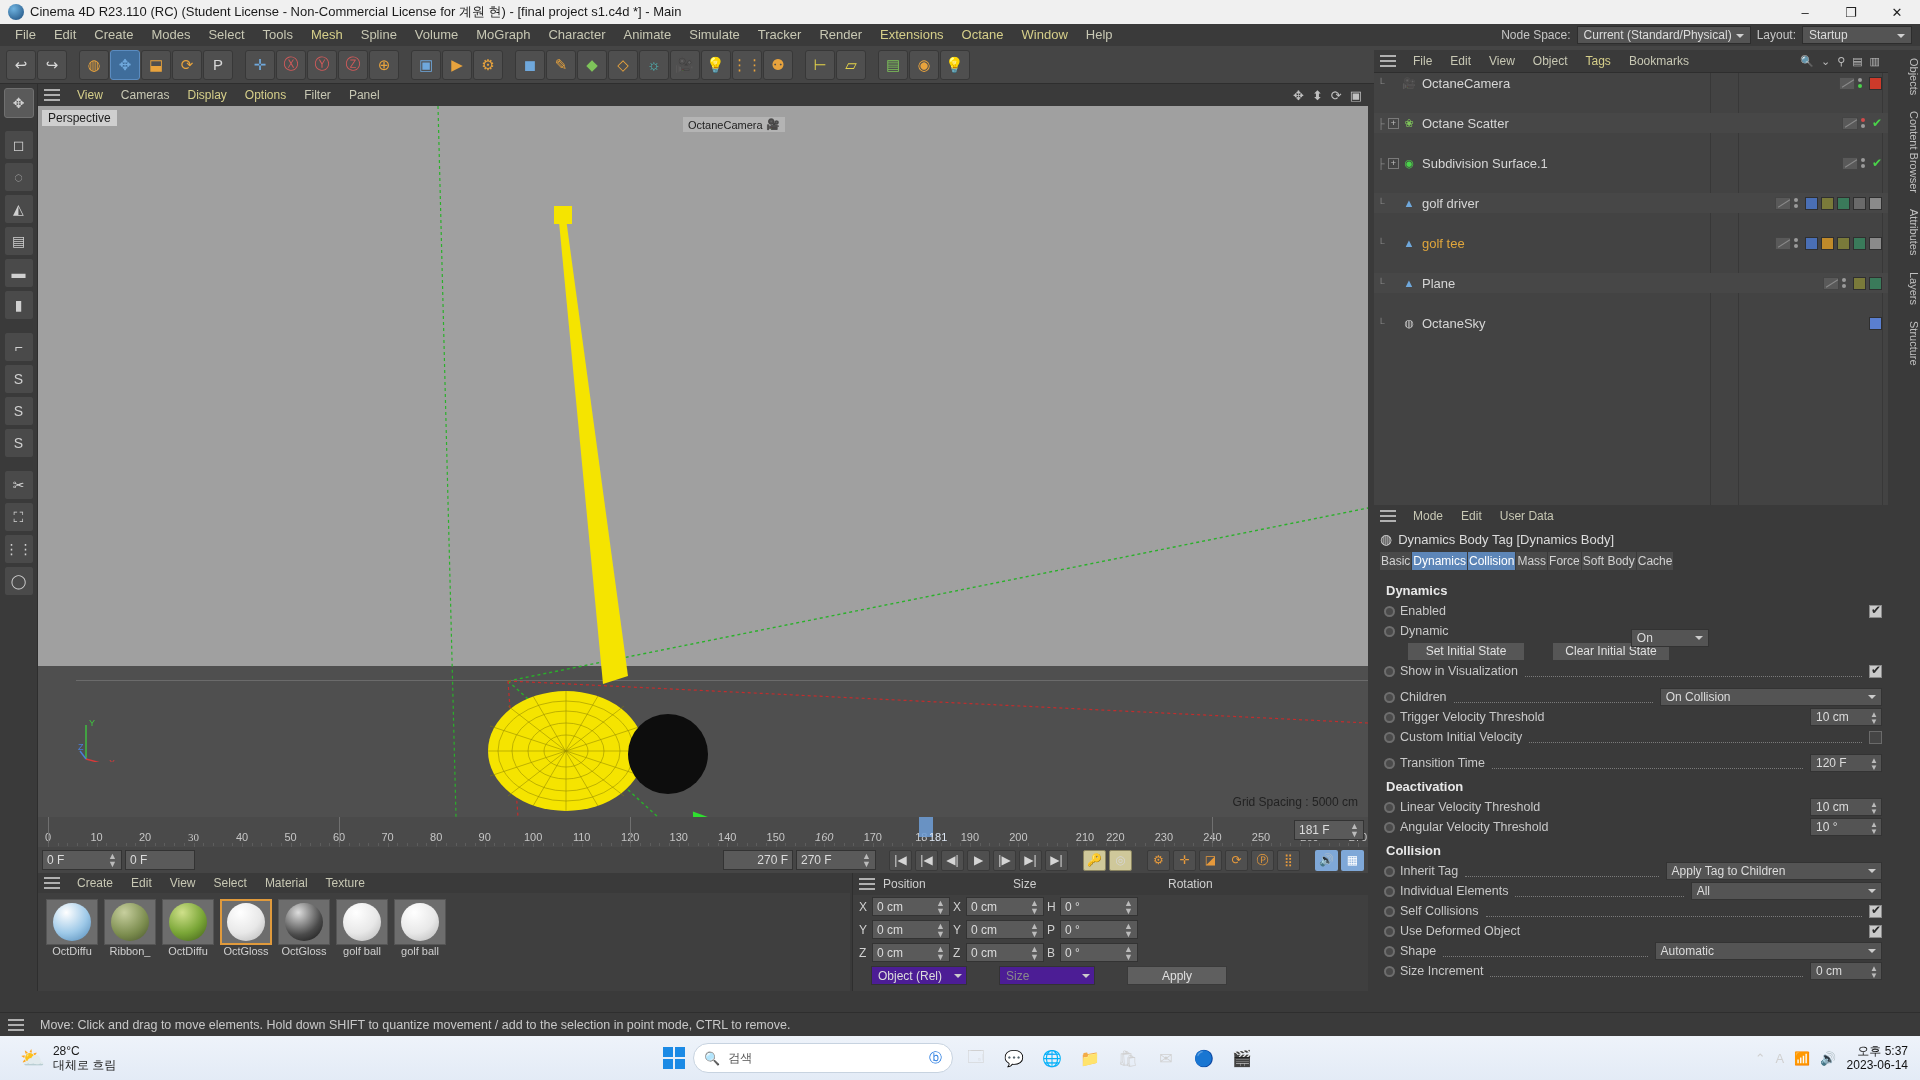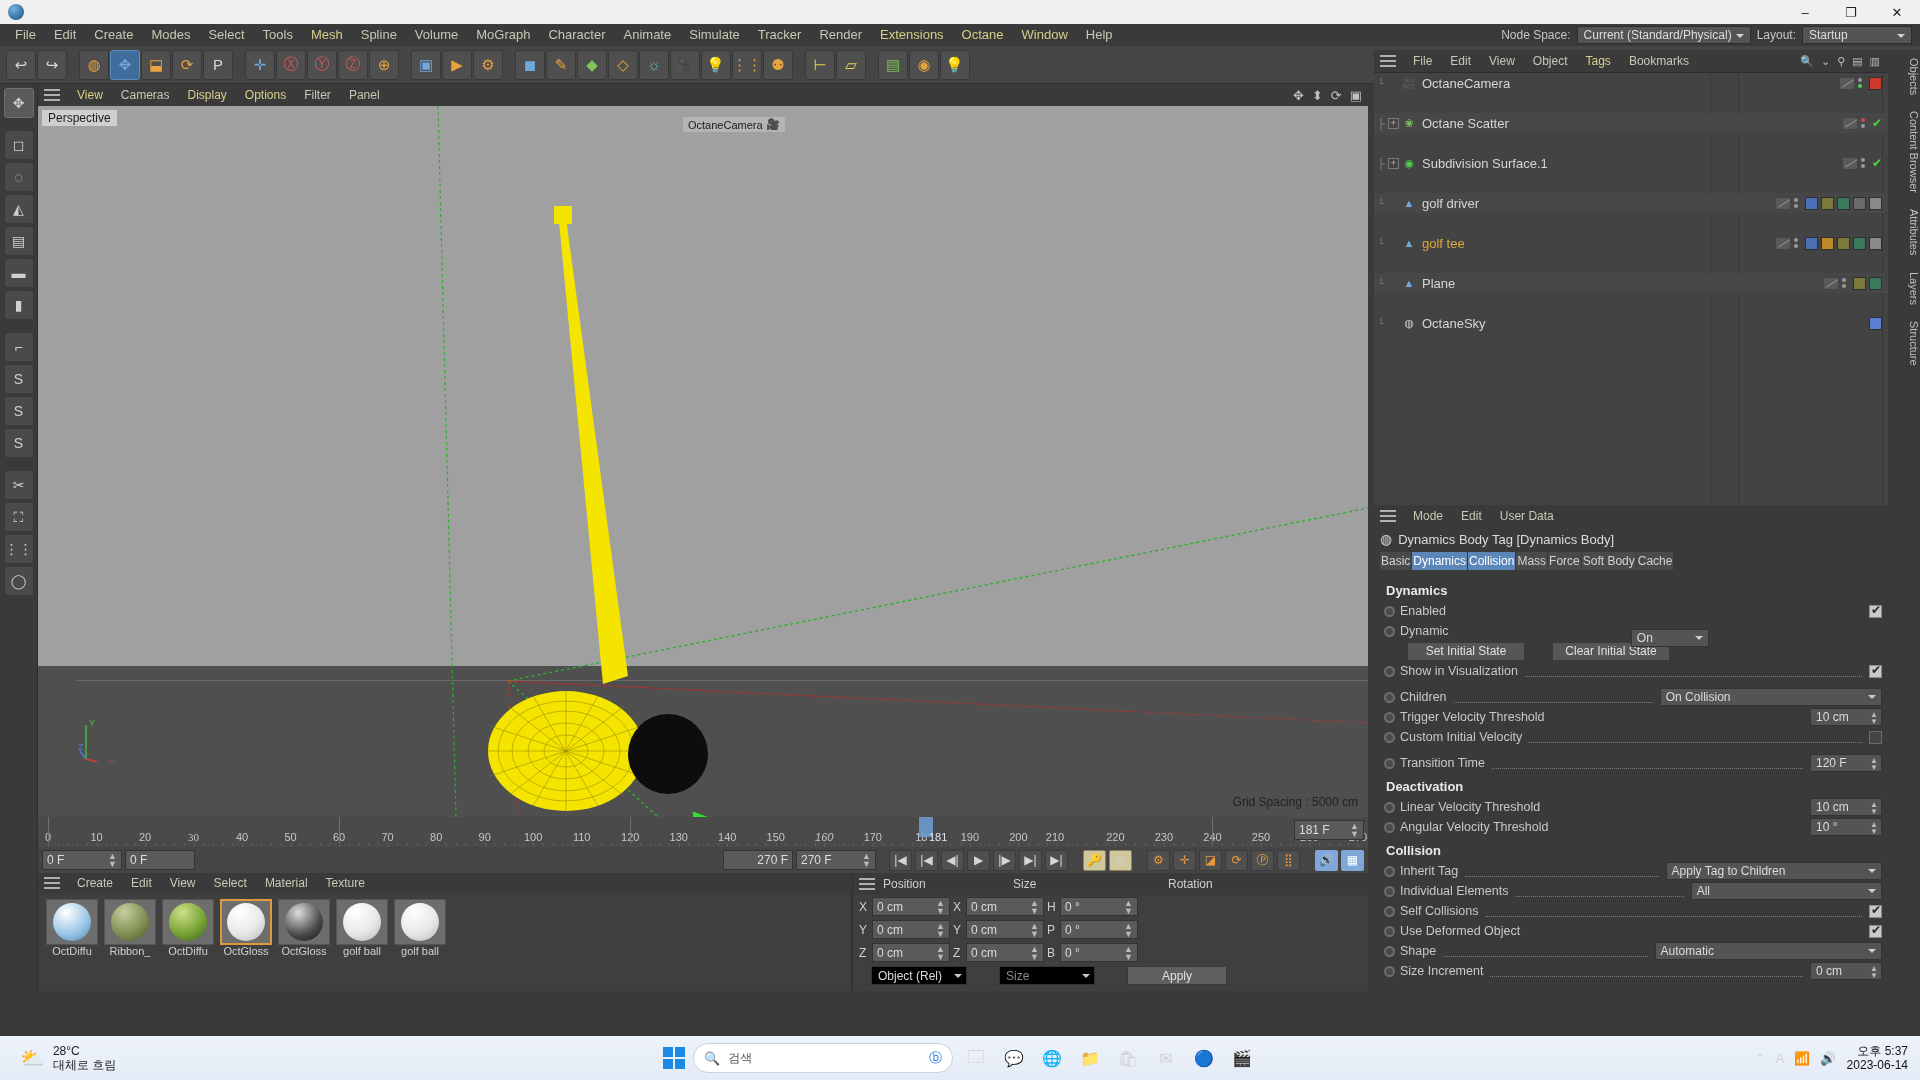--- a/index.html
+++ b/index.html
@@ -124,21 +124,21 @@
   
   .coords { position:absolute; left:852px; top:873px; width:516px; height:118px; background:#3f3f3f;
     border-left:1px solid #2e2e2e; }
   .co-head { height:22px; display:flex; align-items:center; padding-left:6px; background:#3a3a3a;
     font-size:12px; color:#cfcfcf; }
   .co-head span.col { display:inline-block; }
   .co-row { display:flex; align-items:center; gap:3px; padding:2px 6px; }
   .co-lbl { width:10px; font-size:12px; color:#cfcfcf; }
   .co-f { height:19px; background:#5a5a5a; border:1px solid #333; color:#dcdcdc;
     font-size:12px; display:flex; align-items:center; padding:0 4px; width:78px; }
-  .co-sel { height:19px; background:#000000; border:1px solid #333; color:#dcdcdc;
+  .co-sel { height:19px; background:#4c1d95; border:1px solid #333; color:#dcdcdc;
     font-size:12px; display:flex; align-items:center; padding:0 14px 0 6px; position:relative; }
   .co-sel:after { content:""; position:absolute; right:4px; top:7px;
     border-left:4px solid transparent; border-right:4px solid transparent; border-top:4px solid #ccc; }
   .co-sel.dis { color:#8a8a8a; }
   .co-apply { height:19px; background:#5f5f5f; border:1px solid #3a3a3a; color:#e0e0e0;
     font-size:12px; display:flex; align-items:center; justify-content:center; width:100px; }
 
   
   .objmgr { position:absolute; left:1374px; top:50px; width:514px; height:455px; background:#3a3a3a; }
   .om-menu { height:22px; display:flex; align-items:center; padding-left:6px; background:#3a3a3a; }
@@ -213,20 +213,21 @@
   .tray { margin-left:auto; display:flex; align-items:center; gap:10px; padding-right:12px; }
   .clock { font-size:12px; color:#111; line-height:14px; text-align:right; }
 </style>
 </head>
 <body>
 
 <div id="app">
 
   <div class="titlebar">
     <div class="tb-icon"></div>
+    <div class="tb-title">Cinema 4D R23.110 (RC) (Student License - Non-Commercial License for 계원 현) - [final project s1.c4d *] - Main</div>
     <div class="tb-btns">
       <div class="tb-btn">–</div>
       <div class="tb-btn">❐</div>
       <div class="tb-btn close">✕</div>
     </div>
   </div>
 
   <div class="menubar">
     <div id="menu-items" style="display:flex;">
         <div class="menu-item">File</div>
@@ -413,21 +414,21 @@
         <div class="tl-tick" style="left: 543.704px;">110</div>
         <div class="tl-tick" style="left: 592.222px;">120</div>
         <div class="tl-tick" style="left: 640.741px;">130</div>
         <div class="tl-tick" style="left: 689.259px;">140</div>
         <div class="tl-tick" style="left: 737.778px;">150</div>
         <div class="tl-tick" style="left: 786.296px; font-style: italic;">160</div>
         <div class="tl-tick" style="left: 834.815px;">170</div>
         <div class="tl-tick" style="left: 883.333px;">18</div>
         <div class="tl-tick" style="left: 931.852px;">190</div>
         <div class="tl-tick" style="left: 980.37px;">200</div>
-        <div class="tl-tick" style="left: 1017px;">210</div>
+        <div class="tl-tick" style="left: 1047px;">210</div>
         <div class="tl-tick" style="left: 1077.41px;">220</div>
         <div class="tl-tick" style="left: 1125.93px;">230</div>
         <div class="tl-tick" style="left: 1174.44px;">240</div>
         <div class="tl-tick" style="left: 1222.96px;">250</div>
         <div class="tl-tick" style="left: 1271.48px;">260</div>
         <div class="tl-tick" style="left: 1320px;">270</div>
         <div class="tl-hair" style="left: 10px;"></div>
         <div class="tl-hair" style="left: 301.111px;"></div>
         <div class="tl-hair" style="left: 592.222px;"></div>
         <div class="tl-hair" style="left: 1174.44px;"></div>
@@ -1027,20 +1028,28 @@
   </div>
 
   <div class="rightedge" id="rightedge">
       <div class="re-tab">Objects</div>
       <div class="re-tab">Content Browser</div>
       <div class="re-tab">Attributes</div>
       <div class="re-tab">Layers</div>
       <div class="re-tab">Structure</div>
     </div>
 
+  <div class="statusbar">
+    <span class="hamb">
+        <i></i>
+        <i></i>
+        <i></i>
+      </span>
+    <span class="status-text">Move: Click and drag to move elements. Hold down SHIFT to quantize movement / add to the selection in point mode, CTRL to remove.</span>
+  </div>
 
   <div class="taskbar">
     <div class="weather">
       <span class="w-ico">⛅</span>
       <div>
         <div class="w-txt">28°C</div>
         <div class="w-txt">대체로 흐림</div>
       </div>
     </div>
     <div class="tb-center">

